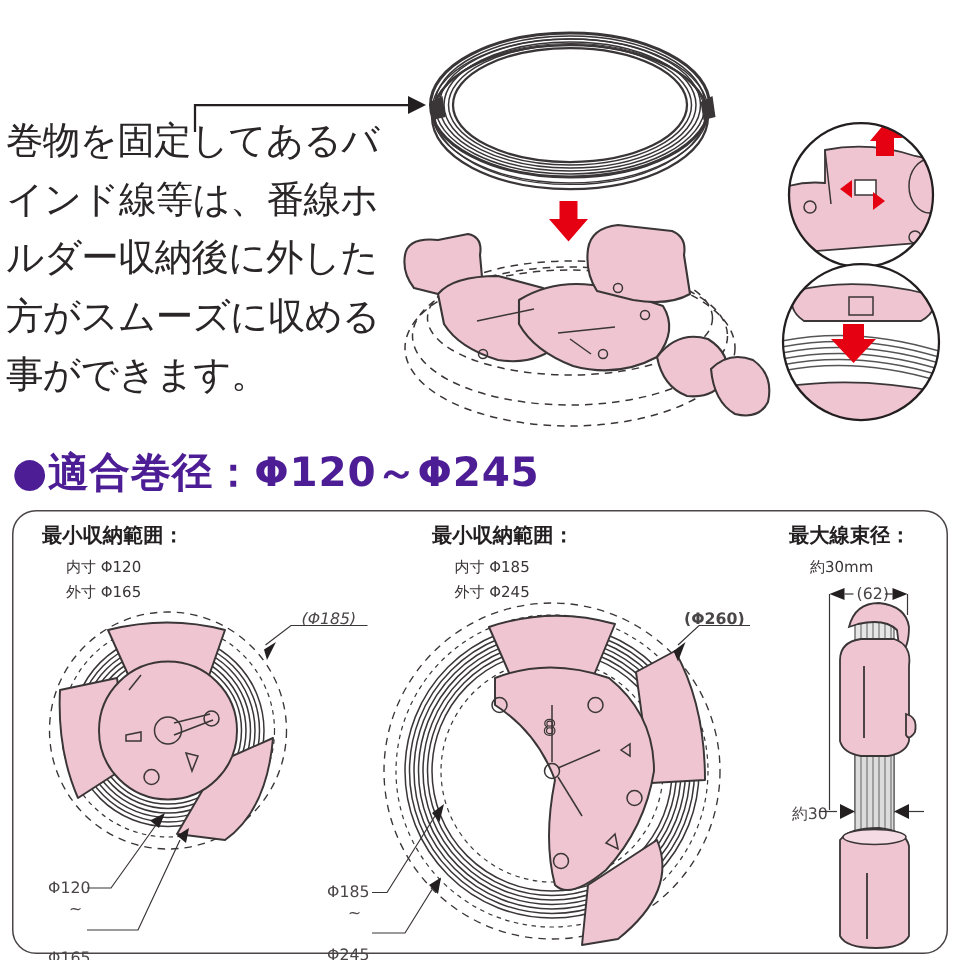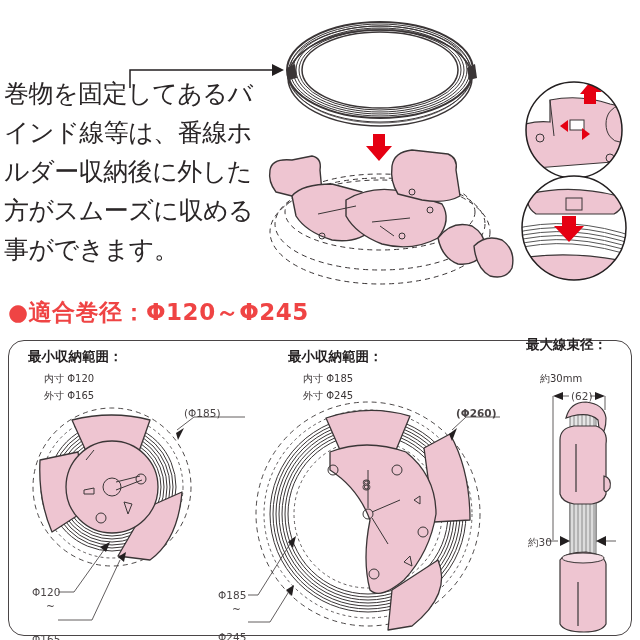--- a/index.html
+++ b/index.html
@@ -1,21 +1,21 @@
 <!DOCTYPE html>
 <html><head>
 <meta charset="utf-8">
 <style>
   html, body { margin: 0; padding: 0; background: #ffffff; }
   body { width: 640px; height: 640px; position: relative; overflow: hidden;
          font-family: "DejaVu Sans", "Liberation Sans", sans-serif; color: #231f20; }
   .abs { position: absolute; }
   .intro-text { left: 4px; top: 74px; width: 260px; font-size: 25px; line-height: 39px;
                 letter-spacing: -0.5px; color: #2a2627; white-space: pre-line; }
-  .spec-heading { left: 8px; top: 297px; font-size: 23px; font-weight: bold; color: #ef4444; letter-spacing: 0.5px; }
+  .spec-heading { left: 8px; top: 297px; font-size: 27px; font-weight: bold; color: #4c1d95; letter-spacing: 0.5px; }
   .panel { left: 8px; top: 340px; width: 624px; height: 296px; border: 1.6px solid #4a4546;
            border-radius: 16px; box-sizing: border-box; }
   .panel-title { font-size: 13.5px; font-weight: bold; color: #231f20; text-align: right; }
   .panel-line { font-size: 10px; color: #3a3536; line-height: 17px; }
   .dim-label { font-size: 10.5px; color: #4a4546; }
   svg { position: absolute; overflow: visible; }
 </style>
 </head>
 <body>
 
@@ -125,21 +125,21 @@
   <circle cx="64" cy="56" r="52" fill="none" stroke="#231f20" stroke-width="1.5"></circle>
 </svg>
 
 <div class="abs spec-heading">●適合巻径：Φ120～Φ245</div>
 
 <div class="abs panel"></div>
 
 <div class="abs panel-title" style="left:28px;top:348px;">最小収納範囲：</div>
 <div class="abs panel-line" style="left:44px;top:370px;">内寸 Φ120</div>
 <div class="abs panel-line" style="left:44px;top:387px;">外寸 Φ165</div>
-<div class="abs dim-label" style="left:184px;top:407px;">(Φ185)</div>
+<div class="abs dim-label" style="left:201px;top:407px;font-style:italic;">(Φ185)</div>
 
 <svg style="left:0;top:0;" width="640" height="640">
   <g fill="none" stroke="#3a3536">
     <circle cx="112" cy="487" r="79" stroke-width="0.9" stroke-dasharray="5,4"></circle>
     <circle cx="112" cy="487" r="71" stroke-width="0.8" stroke-dasharray="3,3"></circle>
     <circle cx="112" cy="487" r="64" stroke-width="1"></circle>
     <circle cx="112" cy="487" r="61" stroke-width="1"></circle>
     <circle cx="112" cy="487" r="58" stroke-width="1"></circle>
     <circle cx="112" cy="487" r="55" stroke-width="1"></circle>
     <circle cx="112" cy="487" r="52" stroke-width="1"></circle>
@@ -217,21 +217,21 @@
 
   <polygon points="288,542 296,536 293,548" fill="#231f20"></polygon>
   <polygon points="286,590 294,585 292,596" fill="#231f20"></polygon>
   <polyline points="290,544 258,595 248,595" fill="none" stroke="#3a3536" stroke-width="0.8"></polyline>
   <polyline points="288,593 270,622 248,622" fill="none" stroke="#3a3536" stroke-width="0.8"></polyline>
 </svg>
 <div class="abs dim-label" style="left:218px;top:589px;">Φ185</div>
 <div class="abs dim-label" style="left:232px;top:603px;">~</div>
 <div class="abs dim-label" style="left:218px;top:631px;">Φ245</div>
 
-<div class="abs panel-title" style="left:526px;top:336px;">最大線束径：</div>
+<div class="abs panel-title" style="left:526px;top:348px;">最大線束径：</div>
 <div class="abs panel-line" style="left:540px;top:370px;">約30mm</div>
 <div class="abs dim-label" style="left:571px;top:390px;">(62)</div>
 <div class="abs dim-label" style="left:528px;top:536px;">約30</div>
 
 <svg style="left:0;top:0;" width="640" height="640">
 
   <line x1="553" y1="396" x2="553" y2="540" stroke="#3a3536" stroke-width="0.8"></line>
   <line x1="605" y1="396" x2="605" y2="410" stroke="#3a3536" stroke-width="0.8"></line>
   <polygon points="553,396 563,392 563,400" fill="#231f20"></polygon>
   <polygon points="605,396 595,392 595,400" fill="#231f20"></polygon>

